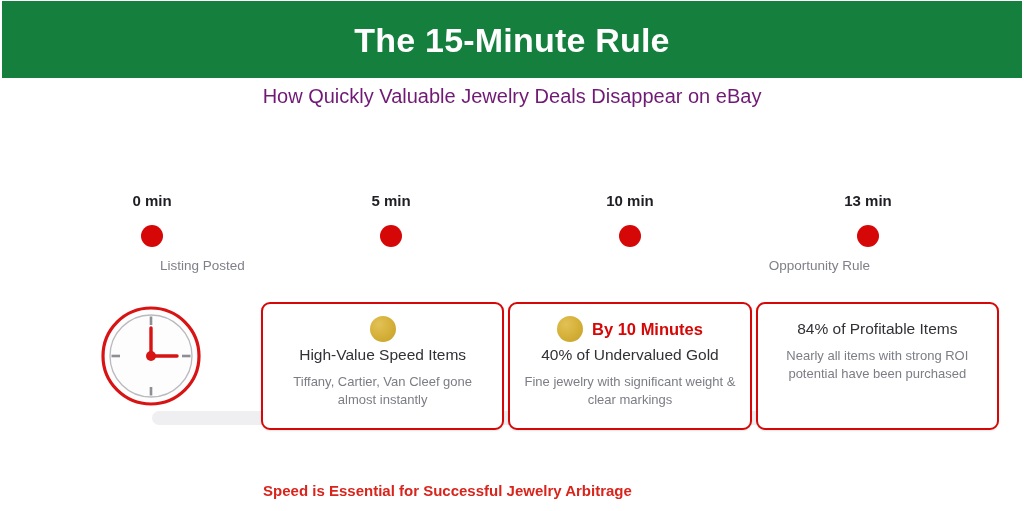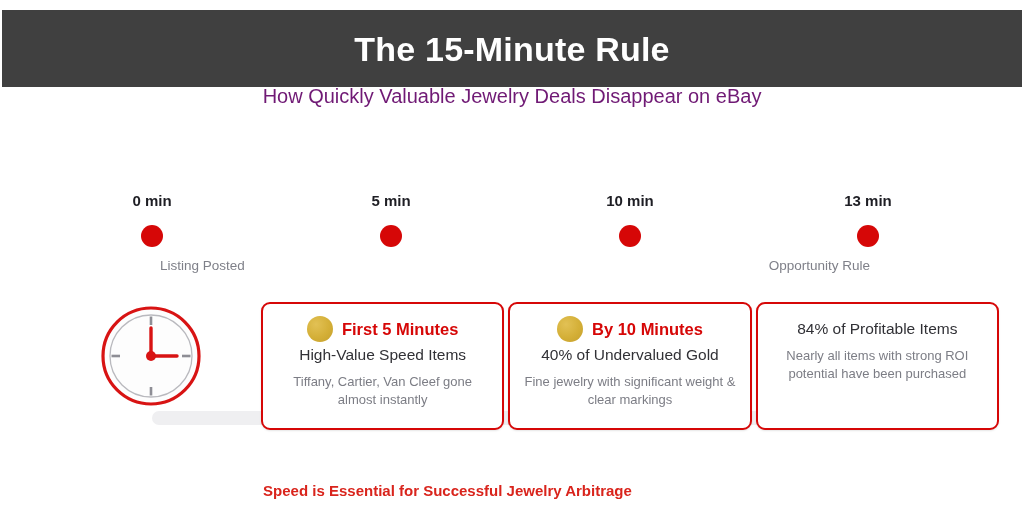--- a/index.html
+++ b/index.html
@@ -12,24 +12,24 @@
     background: #ffffff;
     font-family: "Liberation Sans", sans-serif;
     overflow: hidden;
     position: relative;
   }
 
   
   .header-banner {
     position: absolute;
     left: 2px;
-    top: 10px;
+    top: 1px;
     width: 1020px;
     height: 77px;
-    background: #404040;
+    background: #15803d;
     display: flex;
     align-items: center;
     justify-content: center;
     box-sizing: border-box;
   }
   .header-title {
     color: #ffffff;
     font-size: 34px;
     font-weight: bold;
     letter-spacing: 0.2px;
@@ -225,21 +225,20 @@
     <line x1="54" y1="54" x2="80" y2="54" stroke="#D81313" stroke-width="3.4" stroke-linecap="round"></line>
     <circle cx="54" cy="54" r="5" fill="#D81313"></circle>
   </svg>
 </div>
 
 <div class="cards">
 
   <div class="card">
     <div class="card-head">
       <span class="gold-dot"></span>
-      <span class="card-title">First 5 Minutes</span>
     </div>
     <div class="card-sub">High-Value Speed Items</div>
     <div class="card-body">Tiffany, Cartier, Van Cleef gone almost instantly</div>
   </div>
 
   <div class="card">
     <div class="card-head">
       <span class="gold-dot"></span>
       <span class="card-title">By 10 Minutes</span>
     </div>

